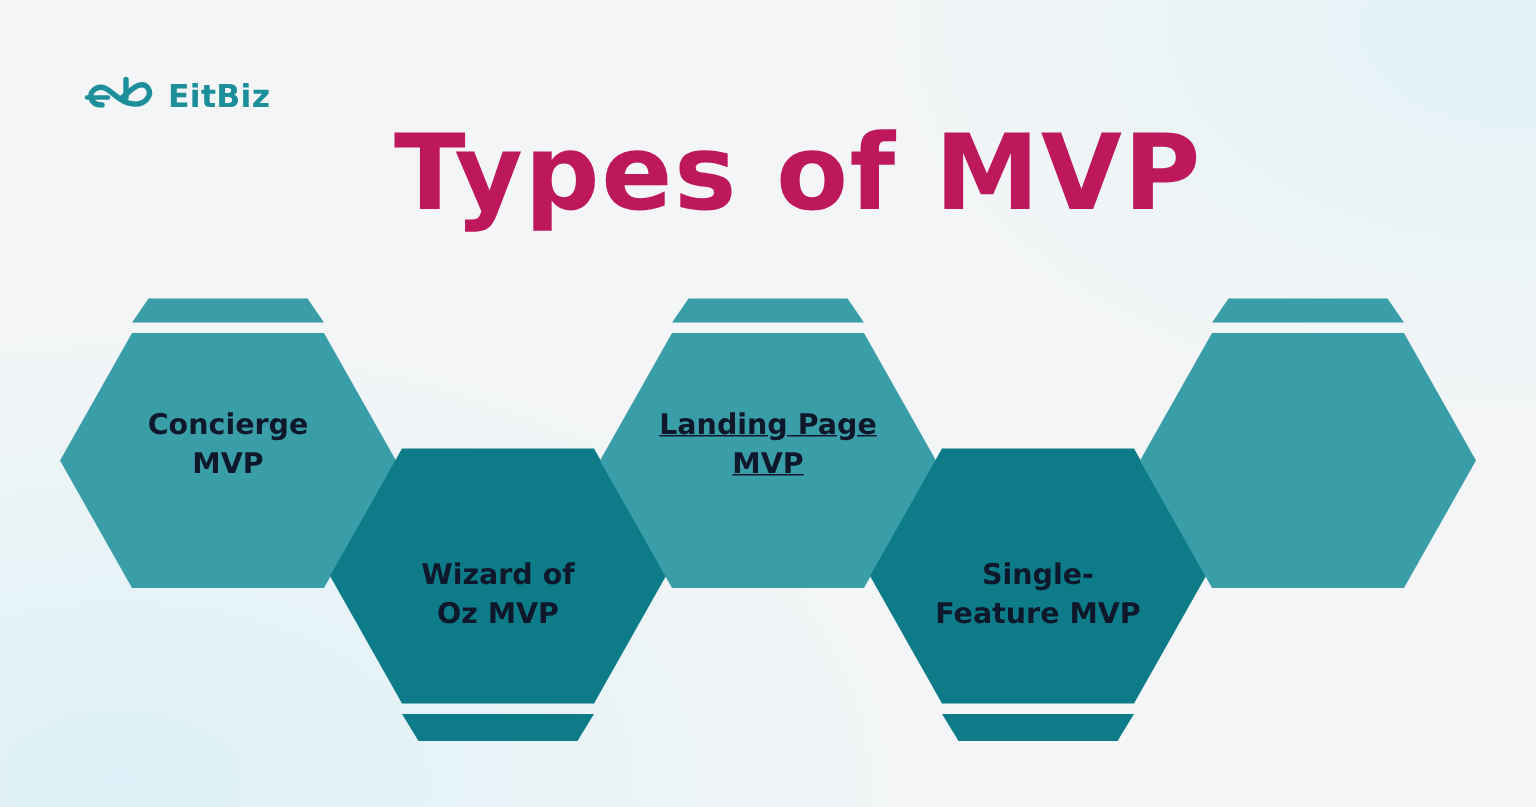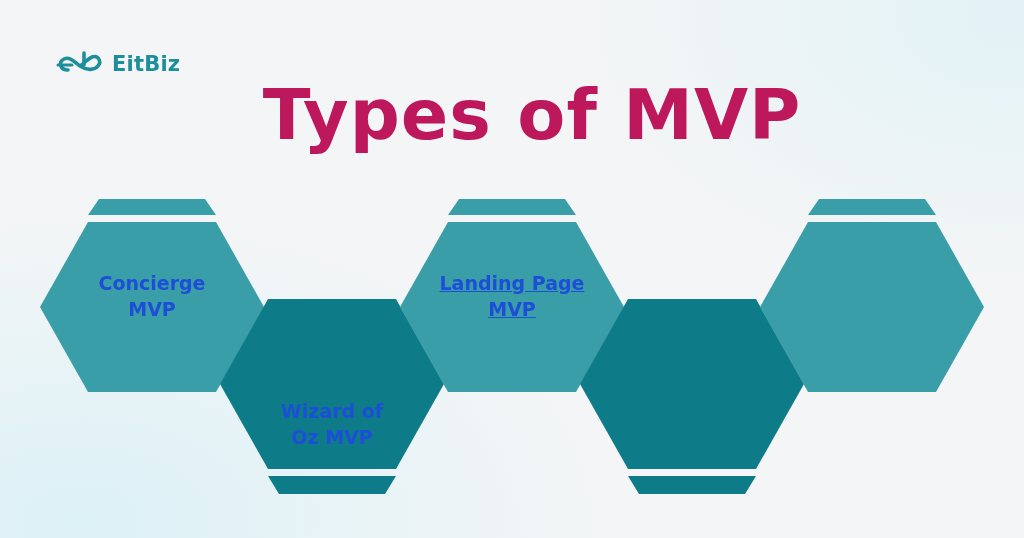--- a/index.html
+++ b/index.html
@@ -28,21 +28,21 @@
     font-family: "DejaVu Sans", sans-serif;
     font-weight: bold; font-size: 70px; letter-spacing: 1px;
     color: #be185d;
     line-height: 1;
     margin-left: 20px;
   }
   .hex-wrap { position: absolute; }
   .hex-wrap svg { position: absolute; left: 0; top: 0; overflow: visible; }
   .hex-label {
     position: absolute; left: 0; width: 224px;
-    text-align: center; color: #1d4ed8;
+    text-align: center; color: #0f172a;
     font-family: "DejaVu Sans", sans-serif;
     font-weight: bold; font-size: 19px; line-height: 26px;
     white-space: pre-line;
   }
 </style>
 </head>
 <body>
 
 <div class="logo">
   <svg width="52" height="26" viewBox="0 0 52 26">
@@ -62,38 +62,40 @@
   </svg>
   <div class="hex-label" style="top:71px;">Concierge
 MVP</div>
 </div>
 
 <div class="hex-wrap" style="left:220px; top:299px; width:224px; height:196px;">
   <svg width="224" height="196" viewBox="0 0 224 196">
     <polygon points="48,0 176,0 224,85 176,170 48,170 0,85" fill="#0e7c88"></polygon>
     <polygon points="48,177 176,177 165,195 59,195" fill="#0e7c88"></polygon>
   </svg>
-  <div class="hex-label" style="top:71px;margin-top:28px;">Wizard of
+  <div class="hex-label" style="top:71px;">Wizard of
 Oz MVP</div>
 </div>
 
 <div class="hex-wrap" style="left:400px; top:199px; width:224px; height:193px;">
   <svg width="224" height="193" viewBox="0 0 224 193">
     <polygon points="59,0 165,0 176,16 48,16" fill="#3a9ea8"></polygon>
     <polygon points="48,23 176,23 224,108 176,193 48,193 0,108" fill="#3a9ea8"></polygon>
   </svg>
   <div class="hex-label" style="top:71px;text-decoration:underline;">Landing Page
 MVP</div>
 </div>
 
 <div class="hex-wrap" style="left:580px; top:299px; width:224px; height:196px;">
   <svg width="224" height="196" viewBox="0 0 224 196">
     <polygon points="48,0 176,0 224,85 176,170 48,170 0,85" fill="#0e7c88"></polygon>
     <polygon points="48,177 176,177 165,195 59,195" fill="#0e7c88"></polygon>
   </svg>
+  <div class="hex-label" style="top:71px;">Single-
+Feature MVP</div>
 </div>
 
 <div class="hex-wrap" style="left:760px; top:199px; width:224px; height:193px;">
   <svg width="224" height="193" viewBox="0 0 224 193">
     <polygon points="59,0 165,0 176,16 48,16" fill="#3a9ea8"></polygon>
     <polygon points="48,23 176,23 224,108 176,193 48,193 0,108" fill="#3a9ea8"></polygon>
   </svg>
 </div>
 
 </body></html>

